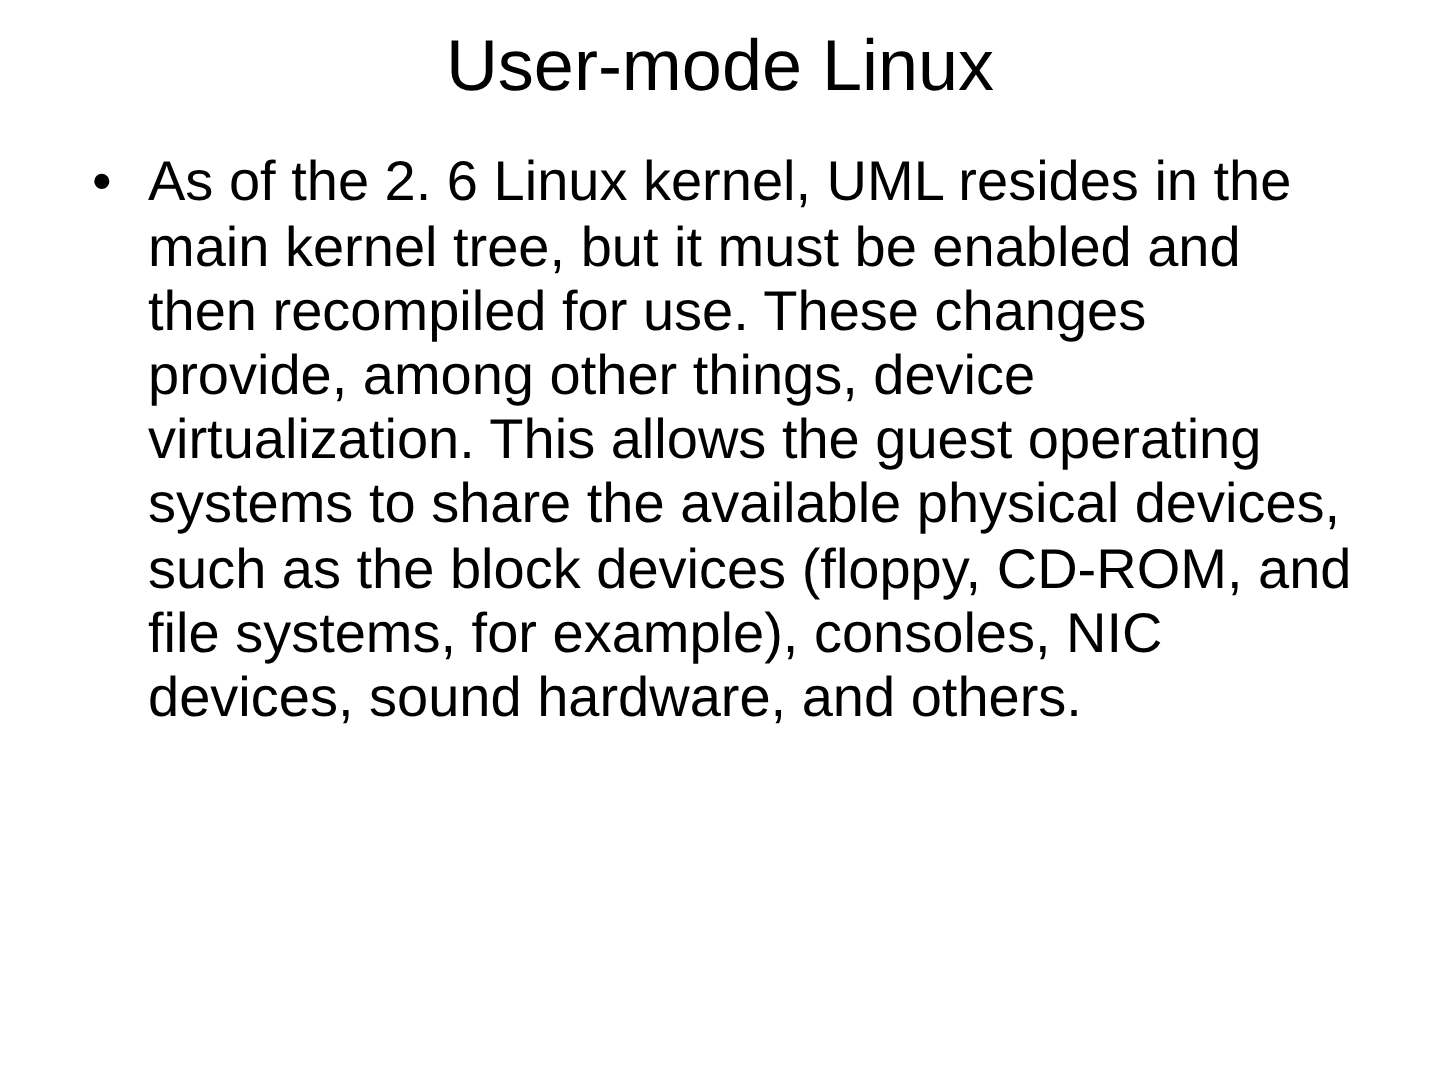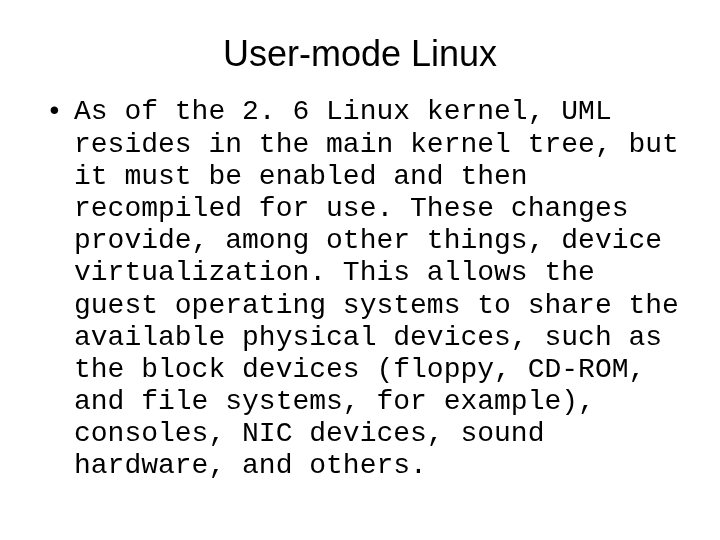--- a/index.html
+++ b/index.html
@@ -8,38 +8,37 @@
     width: 720px;
     height: 540px;
     background: #ffffff;
     font-family: Arial, Helvetica, sans-serif;
     color: #000000;
   }
   .slide {
     box-sizing: border-box;
     width: 720px;
     height: 540px;
-    padding: 33px 40px 0 40px;
+    padding: 12px 40px 0 40px;
   }
   .title {
     text-align: center;
     font-size: 36px;
     line-height: 1.15;
     margin: 0 0 22px 0;
     font-weight: normal;
   }
   .body {
     font-size: 28px;
     line-height: 1.15;
   }
   ul.bullets {
     list-style: none;
     margin: 0;
     padding: 0;
-    font-family: Liberation Mono, monospace;
   }
   ul.bullets > li {
     position: relative;
     padding-left: 34px;
   }
   ul.bullets > li::before {
     content: "•";
     position: absolute;
     left: 6px;
     top: 0;

